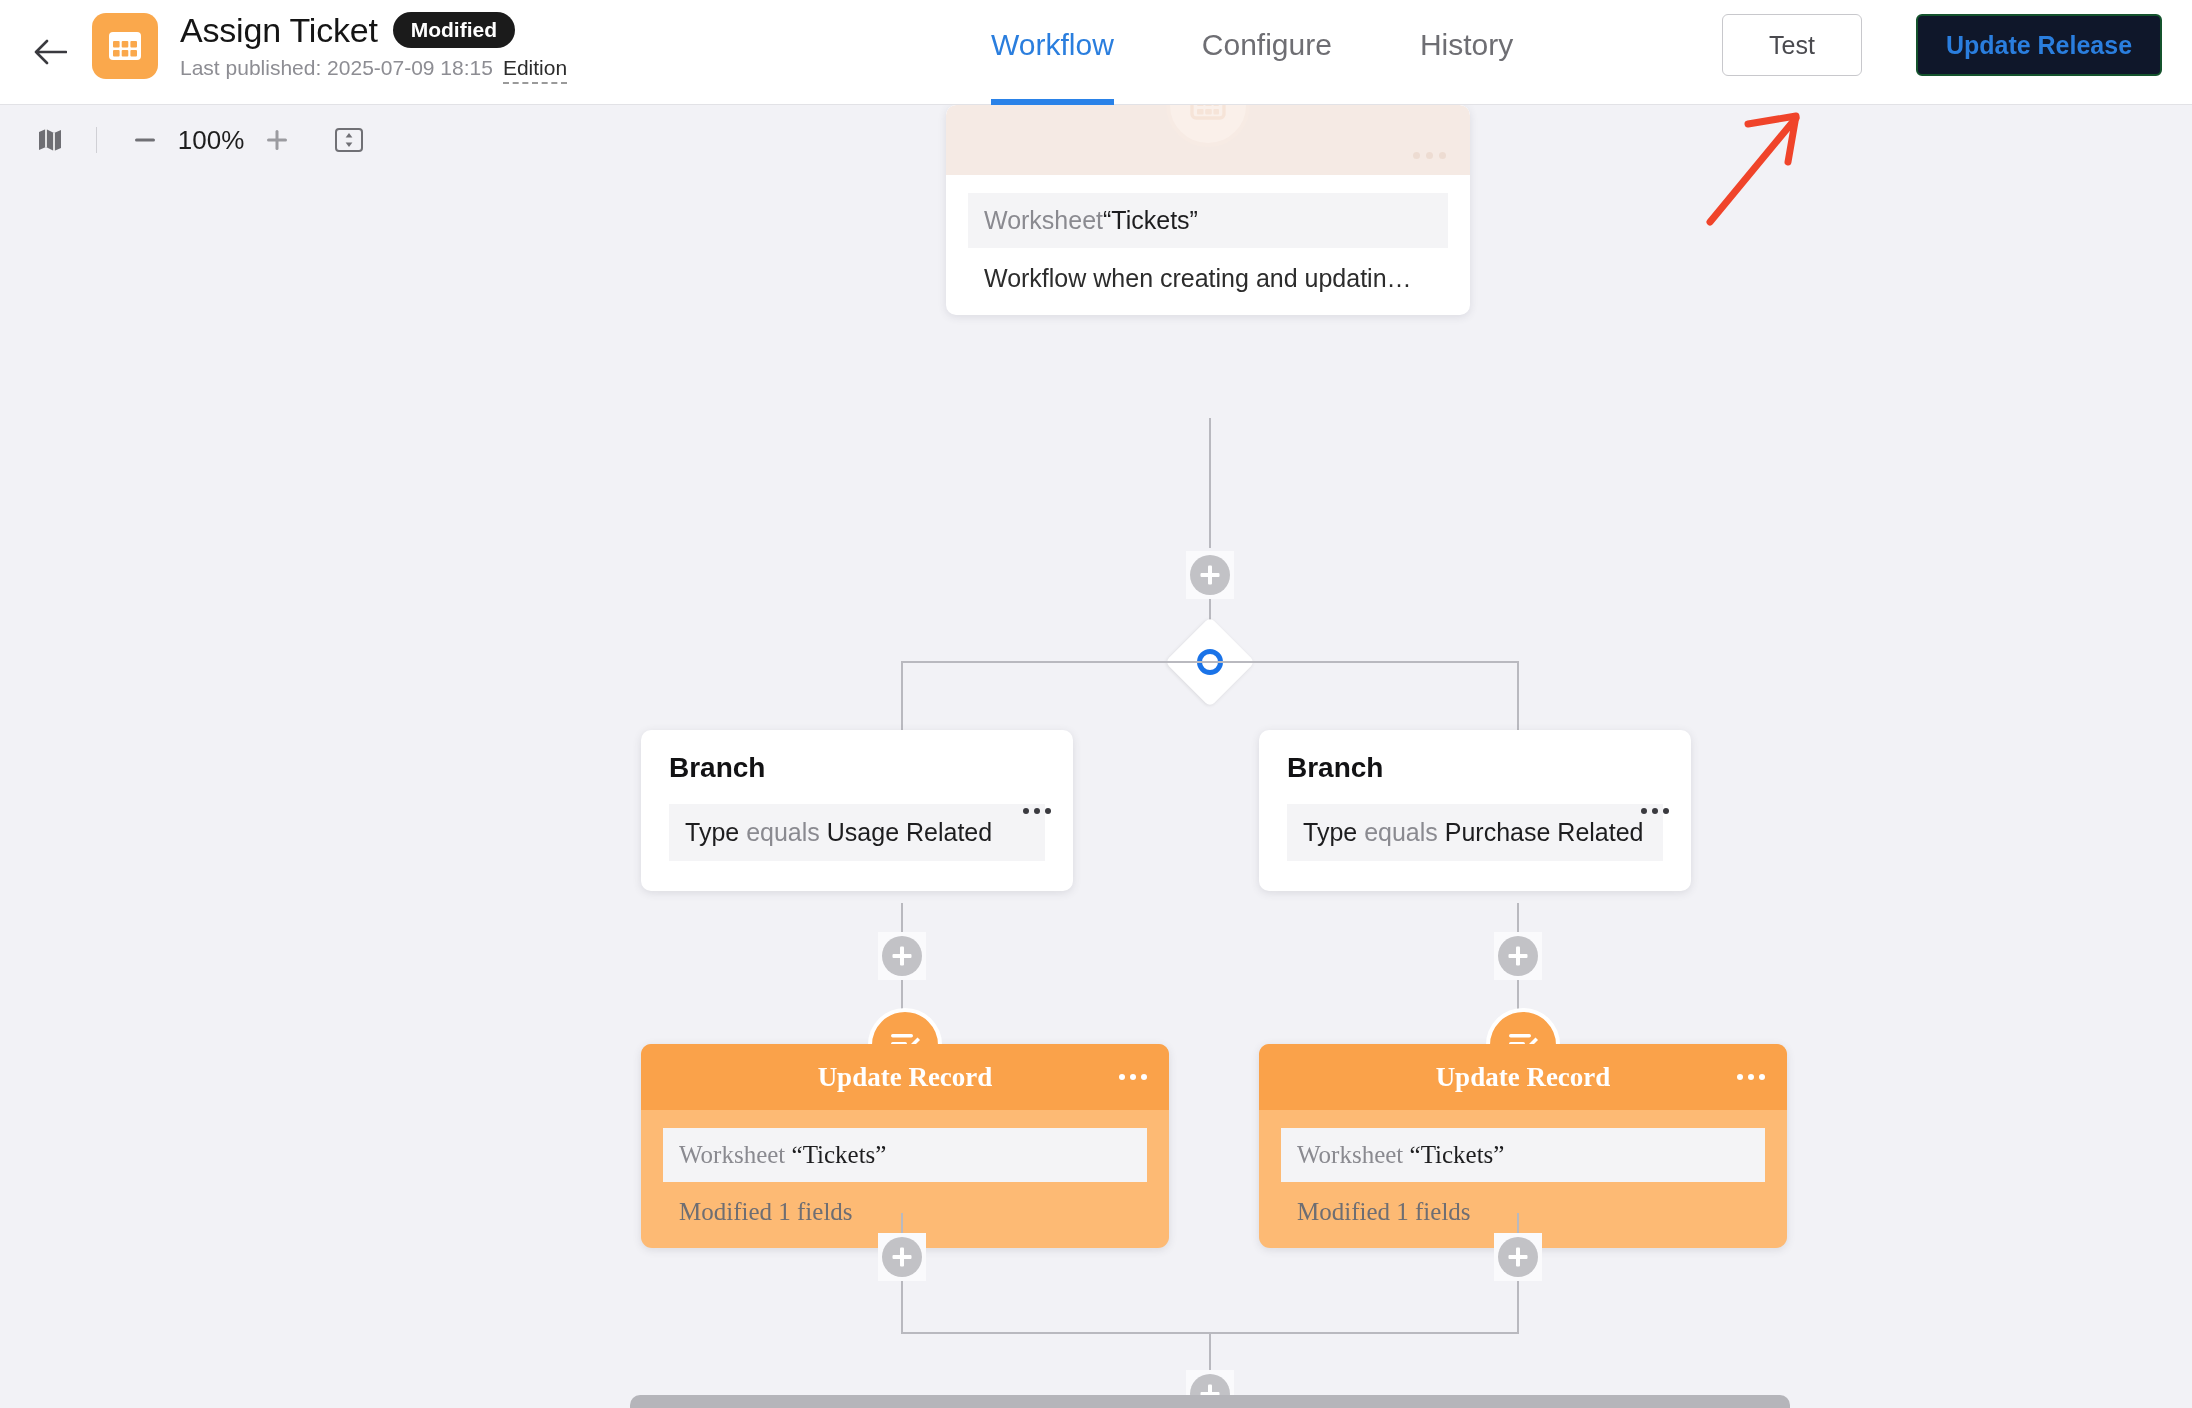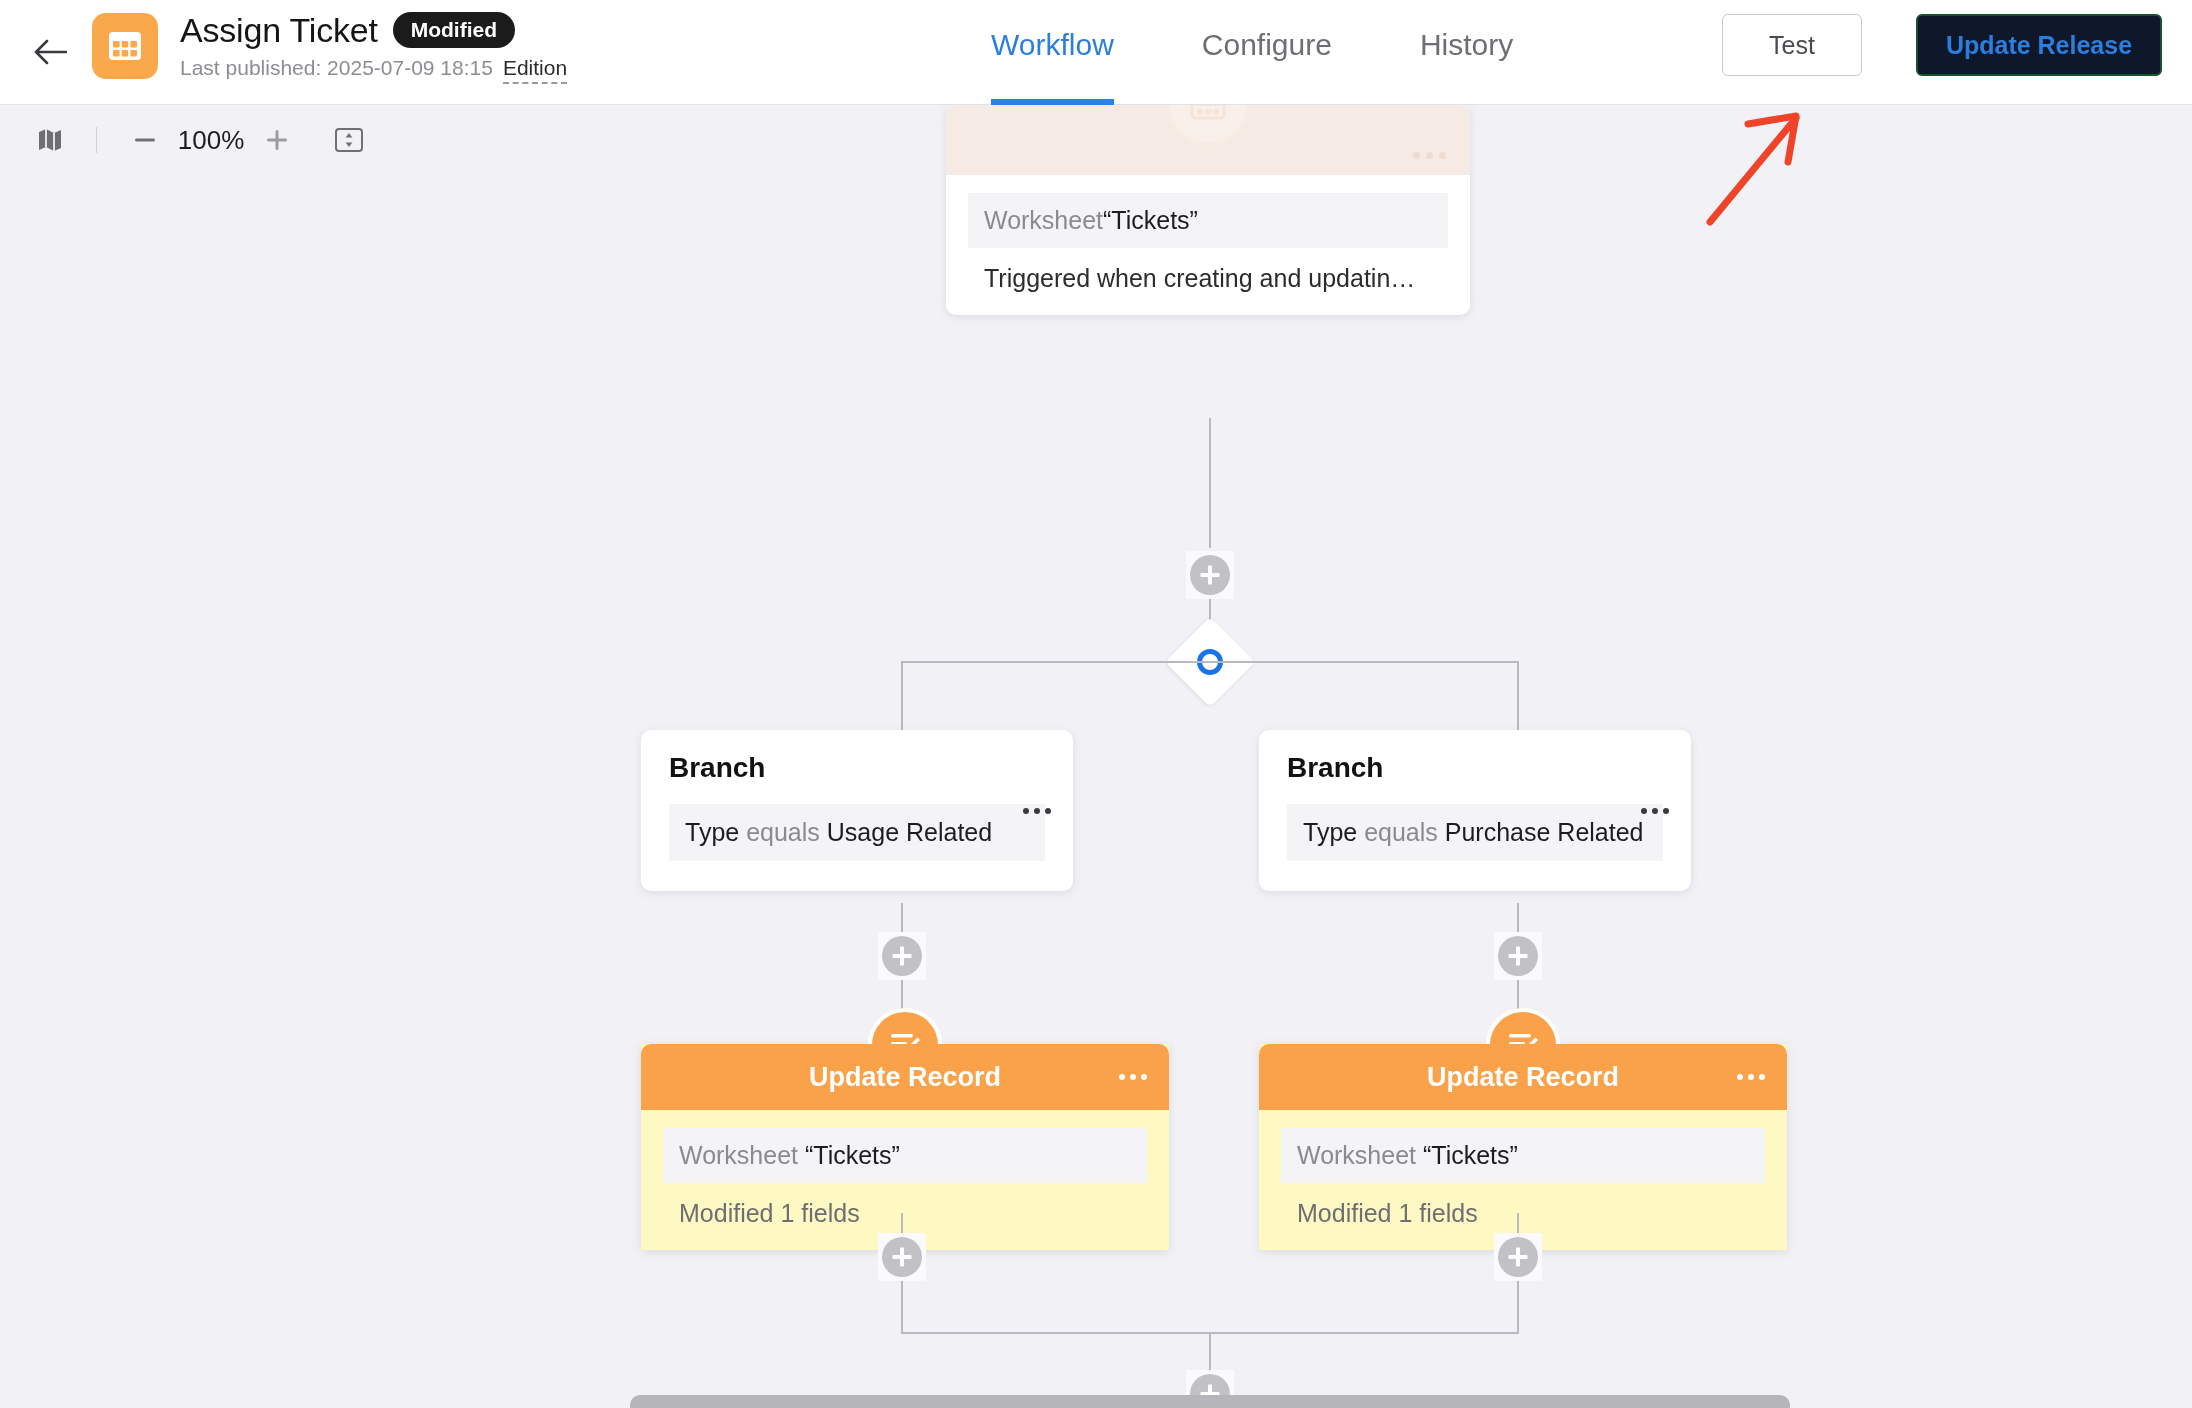--- a/index.html
+++ b/index.html
@@ -139,23 +139,24 @@
     display: flex; align-items: center; justify-content: center;
     cursor: pointer;
   }
   .diamond-ring {
     width: 26px; height: 26px; border-radius: 50%;
     border: 5px solid #1a73e8; transform: rotate(-45deg);
   }
 
   
   .node {
-    position: absolute; background: #fef9c3;
-    border-radius: 0;
+    position: absolute; background: #fdba74;
+    border-radius: 11px;
     box-shadow: 0 2px 9px rgba(60,60,80,0.13);
+    font-family: Liberation Serif, serif;
   }
   .node-hdr-orange {
     background: #faa24a; color: #ffffff;
     font-size: 27px; font-weight: bold;
     height: 66px; display: flex;
     align-items: center; justify-content: center;
     border-radius: 10px 10px 0 0; position: relative;
   }
   .node-body { padding: 18px 22px 22px; }
   .kv-row {
@@ -504,21 +505,21 @@
         <div class="trigger-dots">
             <span></span>
             <span></span>
             <span></span>
           </div>
       </div>
       <div class="node-body">
         <div class="kv-row">
           <span class="kv-label">Worksheet</span><span class="kv-value">“Tickets”</span>
         </div>
-        <div class="desc-row">Triggered when creating and updatin…</div>
+        <div class="desc-row">Workflow when creating and updatin…</div>
       </div>
     </div>
 
   </div>
 
   <svg class="red-arrow" viewBox="0 0 120 130">
     <path d="M10 122 L96 18" stroke="#f0442a" stroke-width="7" fill="none" stroke-linecap="round"></path>
     <path d="M48 24 L96 16 L88 62" stroke="#f0442a" stroke-width="7" fill="none" stroke-linecap="round" stroke-linejoin="round"></path>
   </svg>
 

